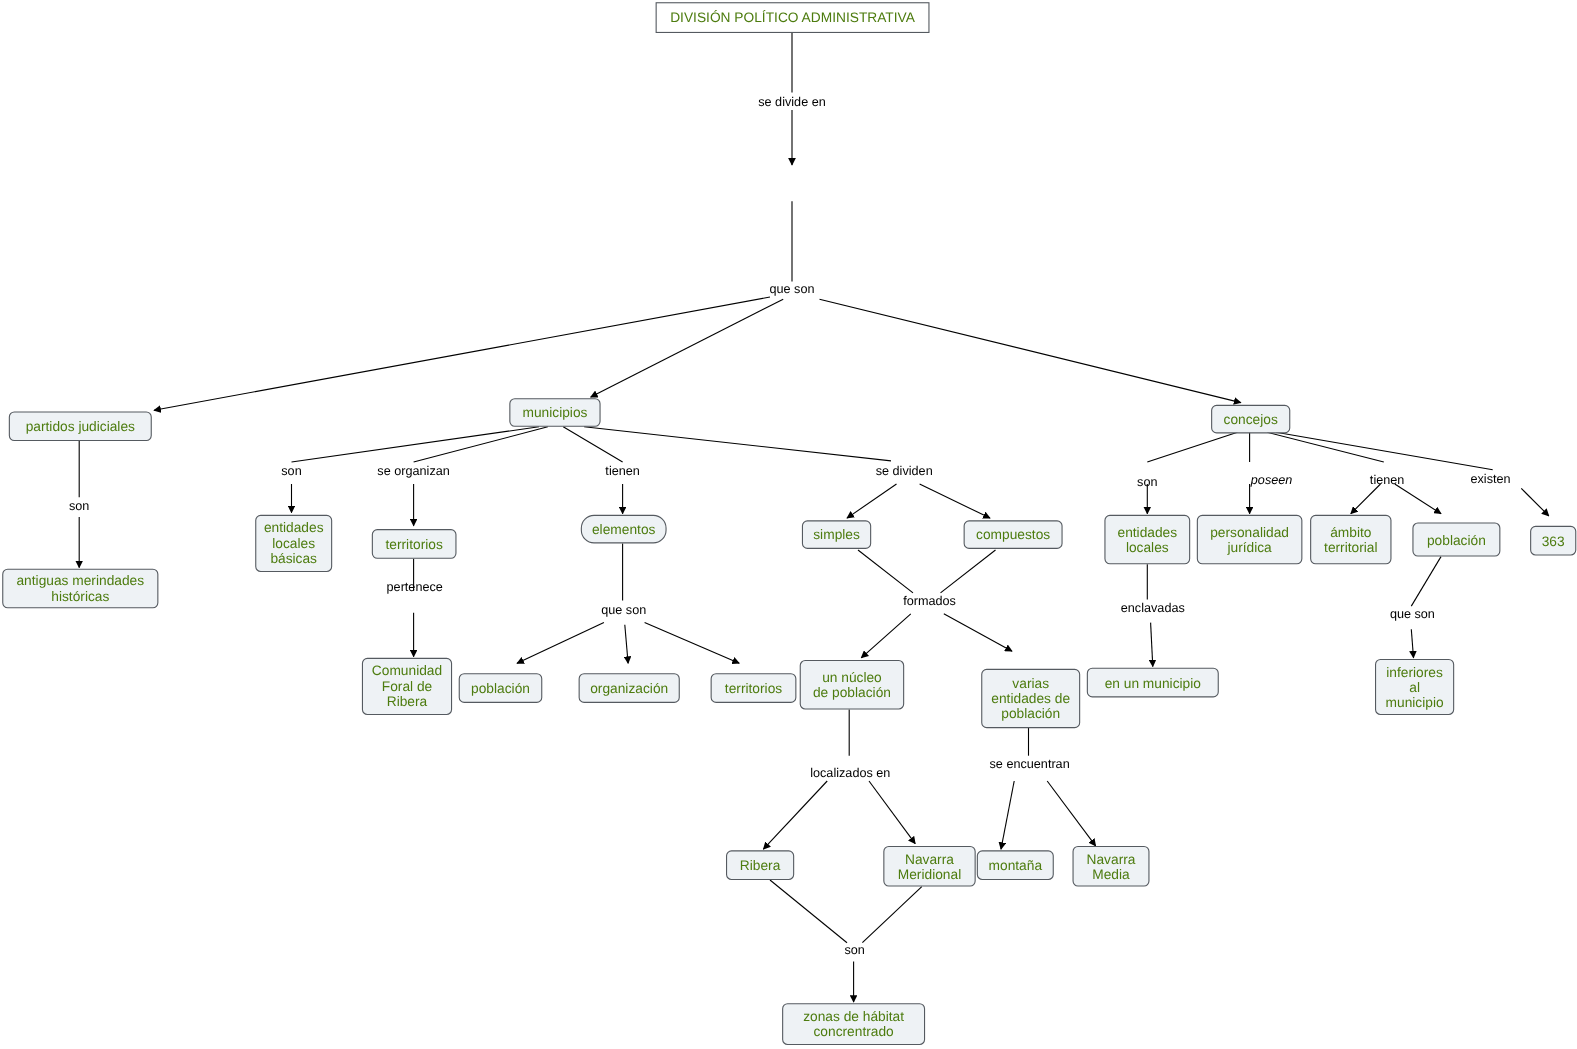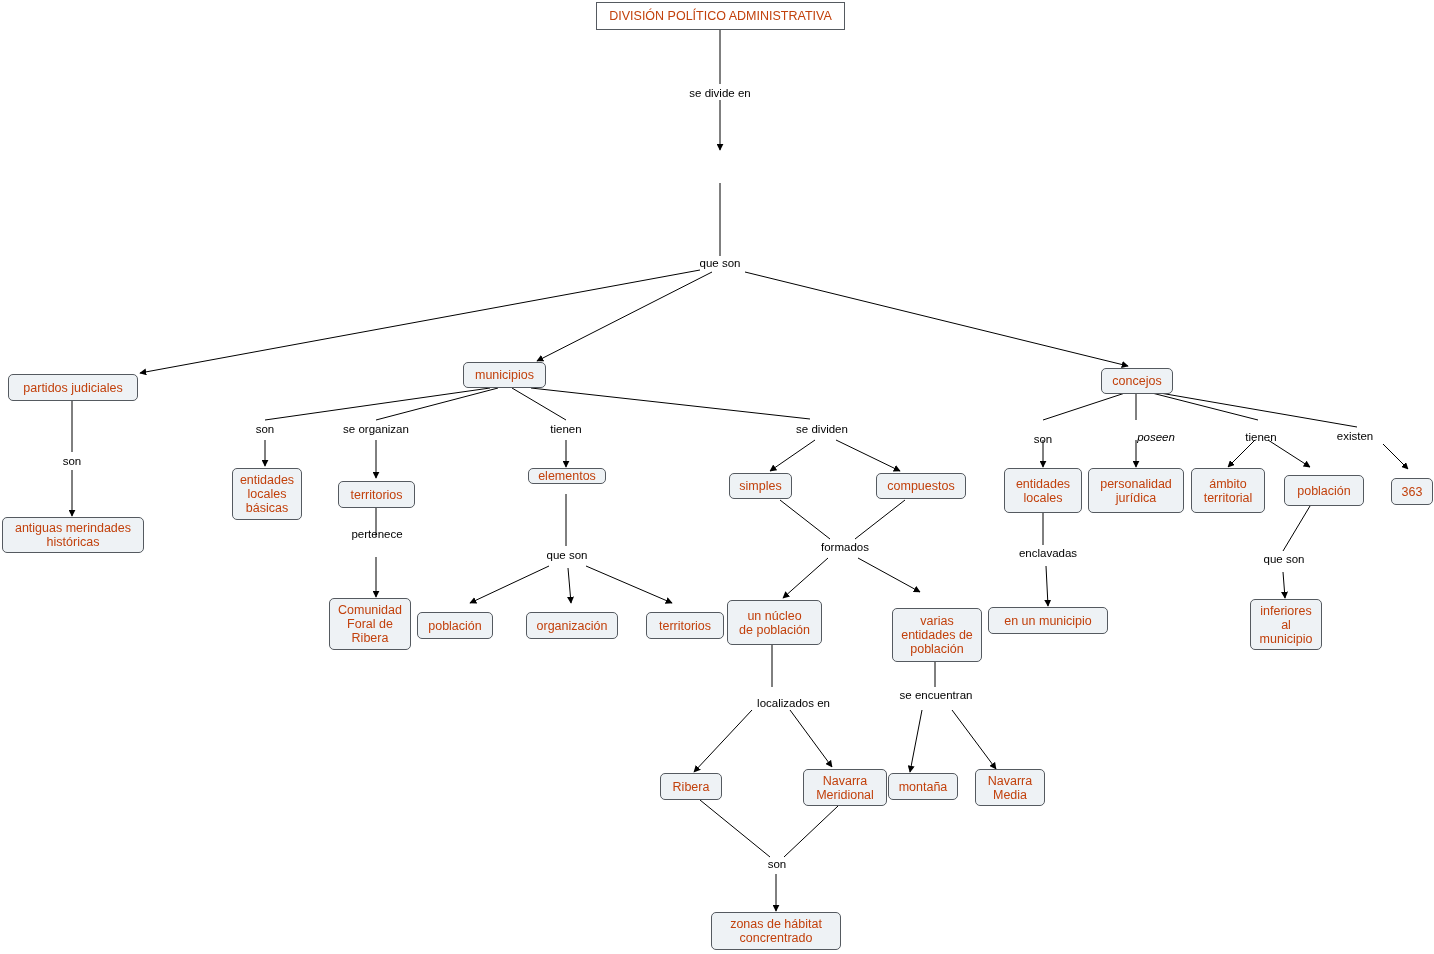--- a/index.html
+++ b/index.html
@@ -22,21 +22,21 @@
     width: 1434px;
     height: 954px;
     pointer-events: none;
   }
   .node {
     position: absolute;
     box-sizing: border-box;
     background: #eef2f5;
     border: 1px solid #555a60;
     border-radius: 5px;
-    color: #c2410c;
+    color: #4d7c0f;
     font-size: 12.5px;
     line-height: 14px;
     text-align: center;
     display: flex;
     align-items: center;
     justify-content: center;
     padding: 2px 5px;
     white-space: pre-line;
   }
   .node.square {
@@ -169,21 +169,21 @@
   <div class="node" style="left:463px; top:362px; width:83px; height:26px;">municipios</div>
 
   <div class="node" style="left:1101px; top:368px; width:72px; height:26px;">concejos</div>
 
   <div class="node" style="left:232px; top:468px; width:70px; height:52px;">entidades
 locales
 básicas</div>
 
   <div class="node" style="left:338px; top:481px; width:77px; height:27px;">territorios</div>
 
-  <div class="node" style="left:528px; top:468px; width:78px; height:16px;">elementos</div>
+  <div class="node" style="left:528px; top:468px; width:78px; height:26px;border-radius:12px;">elementos</div>
 
   <div class="node" style="left:729px; top:473px; width:63px; height:26px;">simples</div>
 
   <div class="node" style="left:876px; top:473px; width:90px; height:26px;">compuestos</div>
 
   <div class="node" style="left:1004px; top:468px; width:78px; height:45px;">entidades
 locales</div>
 
   <div class="node" style="left:1088px; top:468px; width:96px; height:45px;">personalidad
 jurídica</div>
@@ -256,19 +256,19 @@
   <div class="linklabel" style="left:333px; top:528px; width:88px;">pertenece</div>
 
   <div class="linklabel" style="left:523px; top:549px; width:88px;">que son</div>
 
   <div class="linklabel" style="left:805px; top:541px; width:80px;">formados</div>
 
   <div class="linklabel" style="left:1002px; top:547px; width:92px;">enclavadas</div>
 
   <div class="linklabel" style="left:1240px; top:553px; width:88px;">que son</div>
 
-  <div class="linklabel" style="left:716px; top:697px; width:114px;text-align:right;">localizados en</div>
+  <div class="linklabel" style="left:716px; top:697px; width:114px;">localizados en</div>
 
   <div class="linklabel" style="left:884px; top:689px; width:104px;">se encuentran</div>
 
   <div class="linklabel" style="left:748px; top:858px; width:58px;">son</div>
 
 </div>
 
 </body></html>

